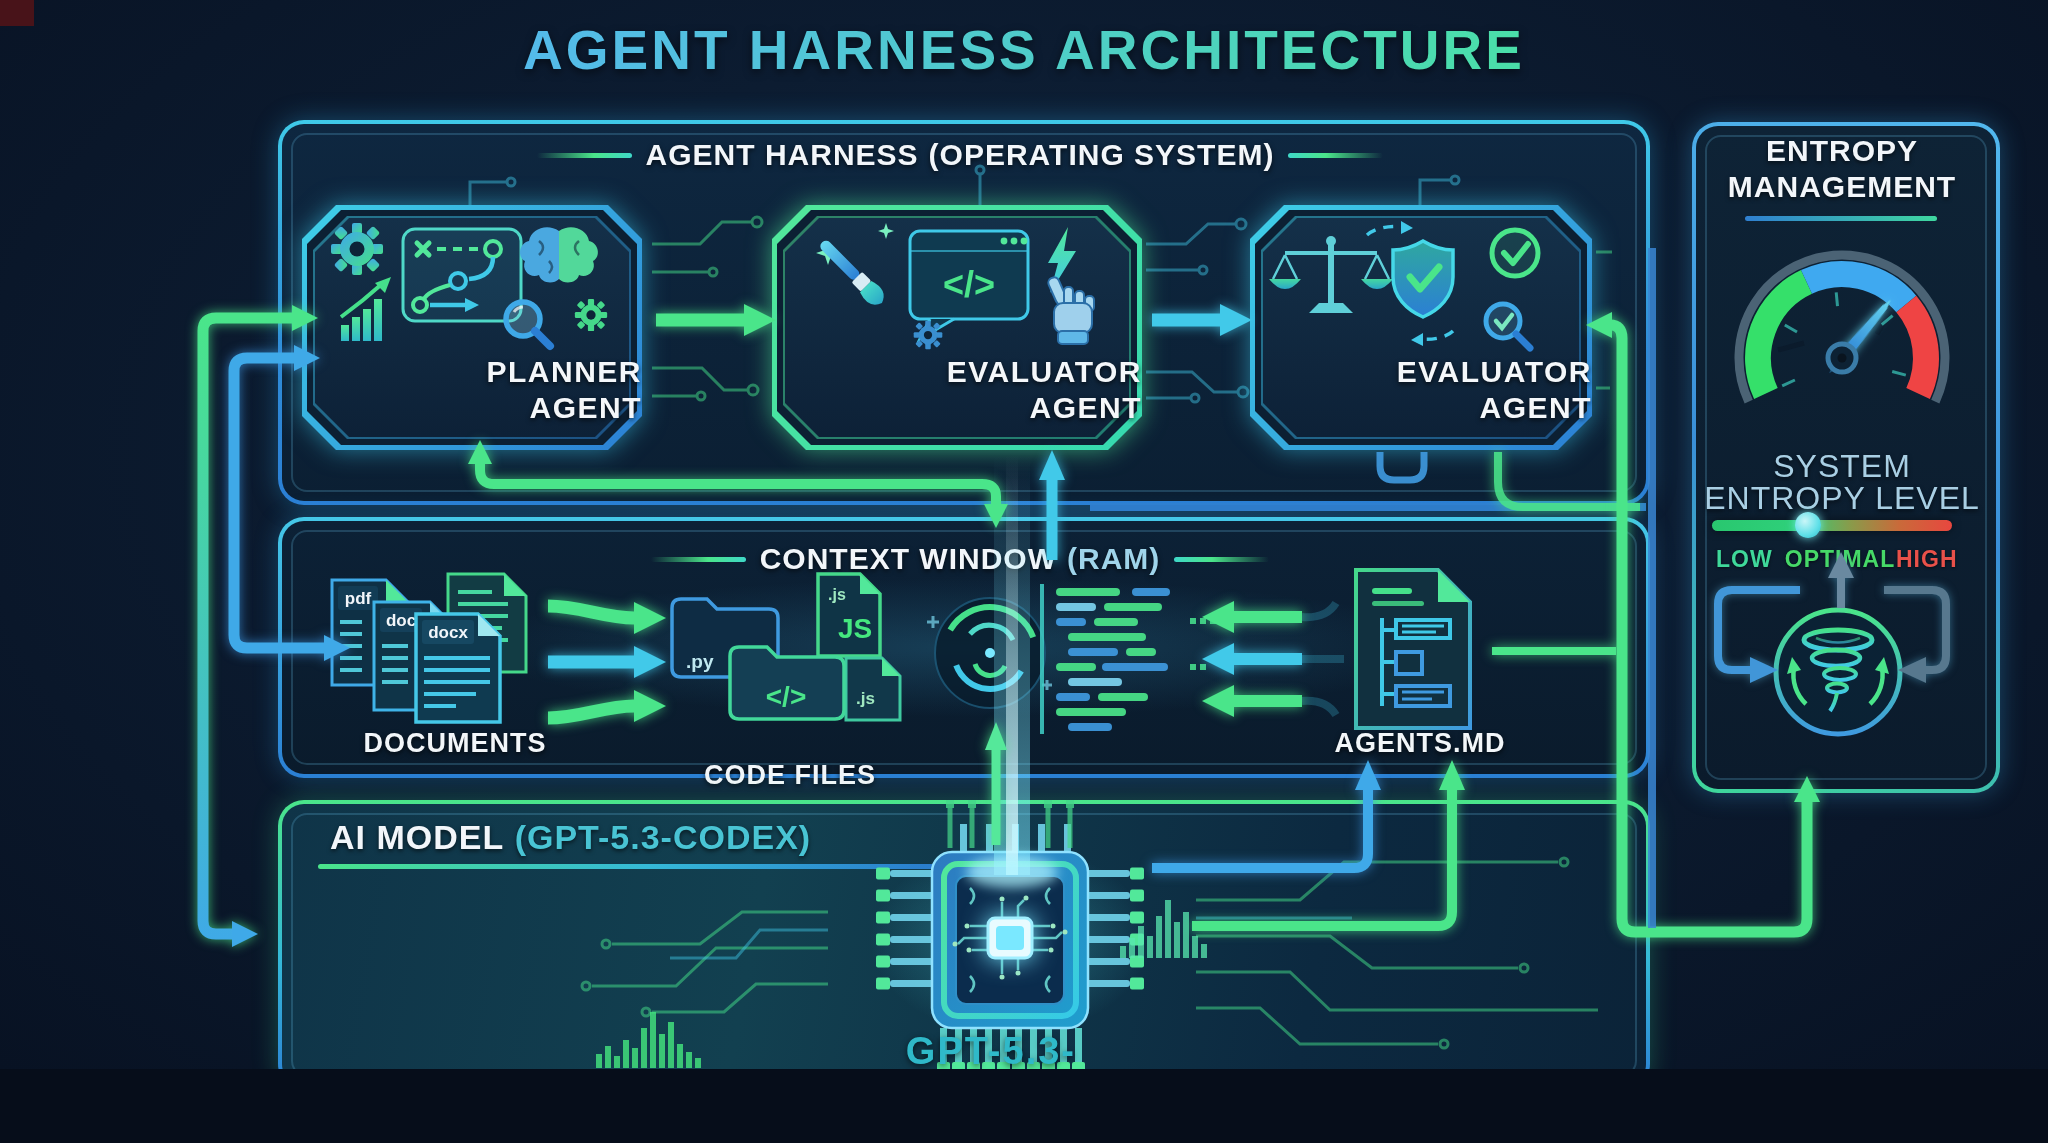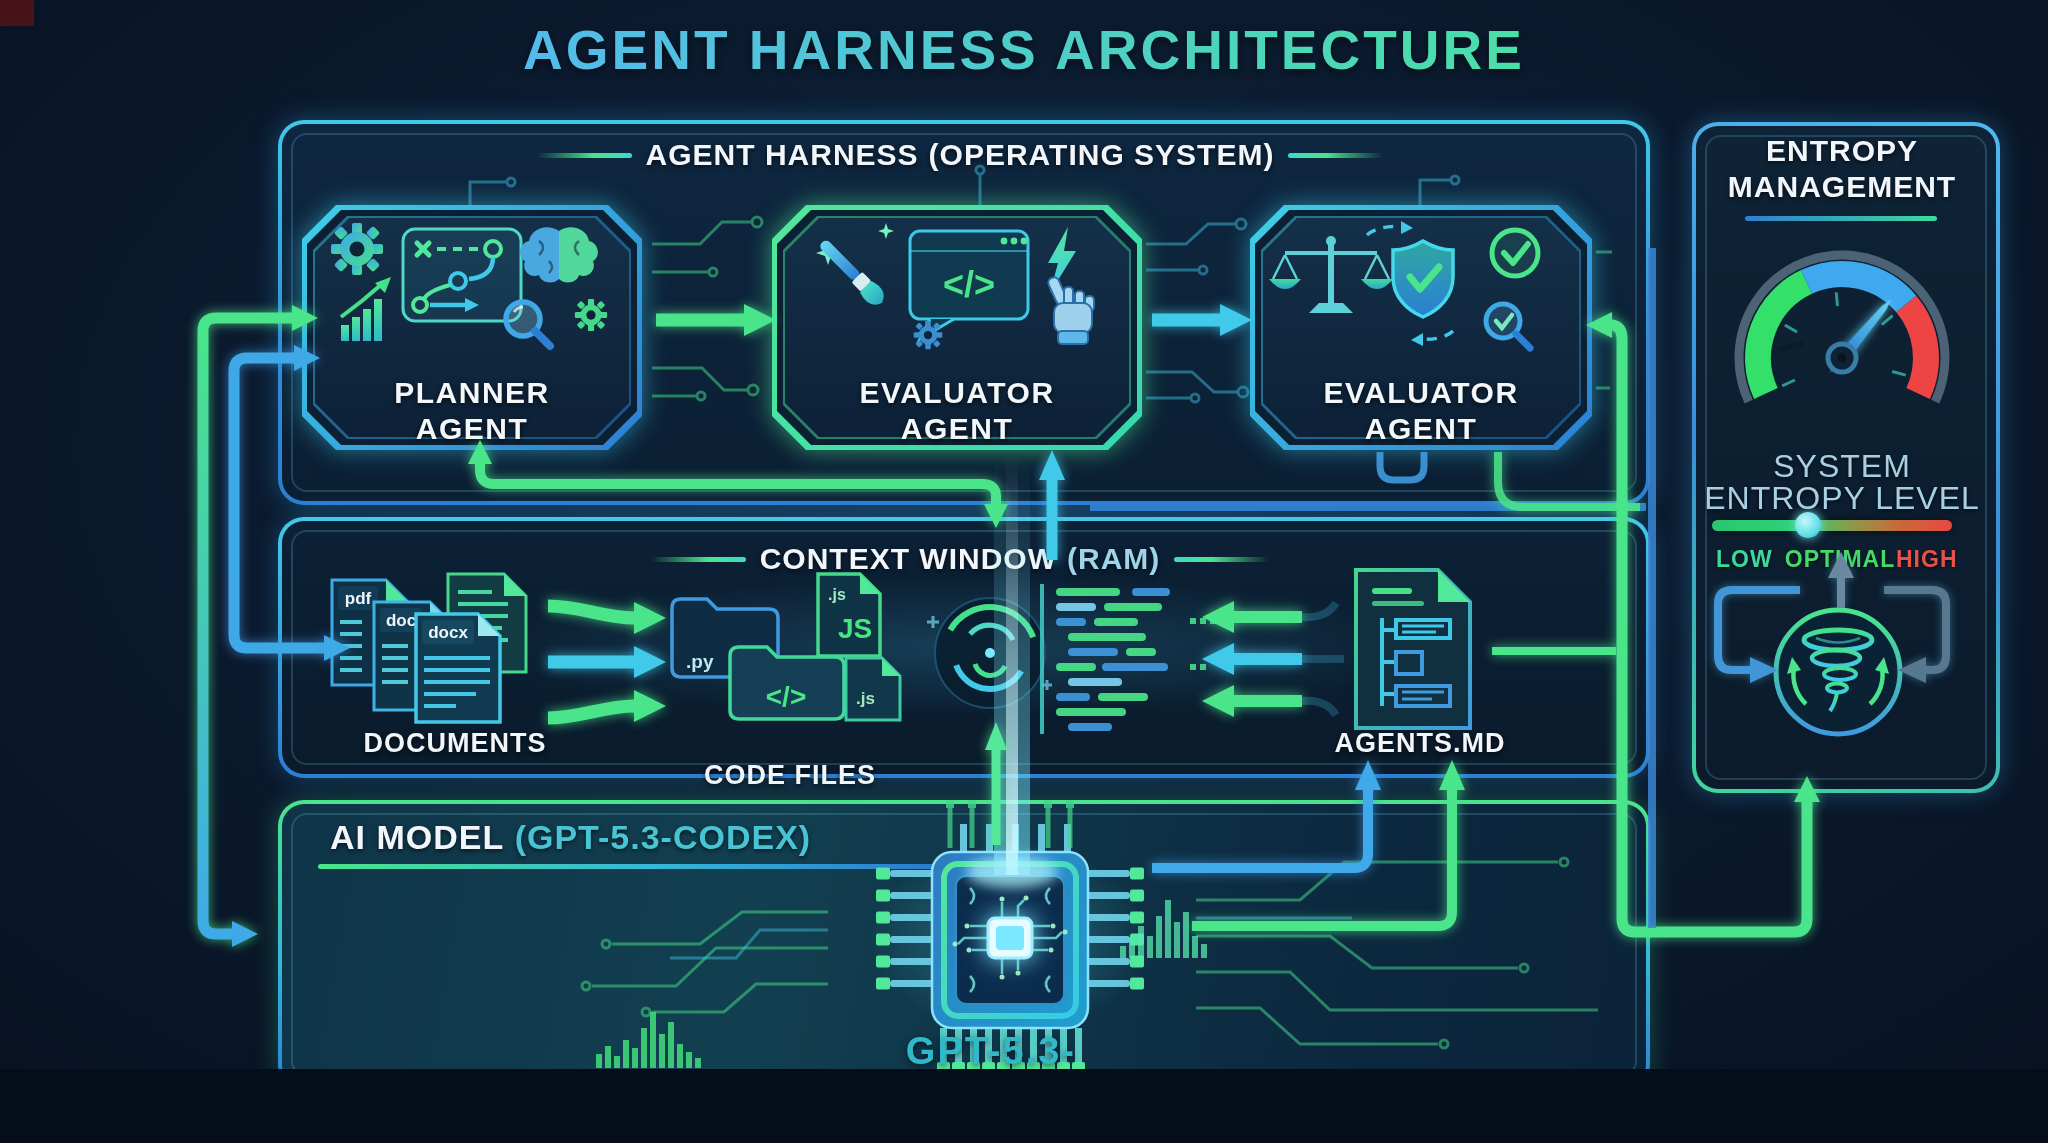--- a/index.html
+++ b/index.html
@@ -39,22 +39,22 @@
   .oct{position:absolute;height:245px;filter:drop-shadow(0 0 12px rgba(60,200,235,.55));
     --clip:polygon(34px 0,calc(100% - 34px) 0,100% 34px,100% calc(100% - 34px),calc(100% - 34px) 100%,34px 100%,0 calc(100% - 34px),0 34px);}
   .oct.green{filter:drop-shadow(0 0 12px rgba(78,232,150,.6));}
   .oct .l1,.oct .l2,.oct .l3,.oct .l4{position:absolute;clip-path:var(--clip);}
   .oct .l1{inset:0;background:linear-gradient(135deg,#3fd0e8,#2b7fd4);}
   .oct.green .l1{background:linear-gradient(135deg,#52e89a,#35d9b0);}
   .oct .l2{inset:5px;background:#0c2033;}
   .oct .l3{inset:11px;background:linear-gradient(135deg,#3fd0e8,#2b7fd4);opacity:.5;}
   .oct.green .l3{background:linear-gradient(135deg,#52e89a,#35d9b0);}
   .oct .l4{inset:13px;background:linear-gradient(180deg,#143049,#0d2137);}
-  .aglabel{position:absolute;left:0;right:0;text-align:center;font-size:30px;font-weight:bold;color:#f4f7fa;
-    letter-spacing:1.5px;text-shadow:0 2px 5px rgba(0,0,0,.7);margin-top:21px;}
+  .aglabel{position:absolute;left:0;right:0;text-align:right;font-size:30px;font-weight:bold;color:#f4f7fa;
+    letter-spacing:1.5px;text-shadow:0 2px 5px rgba(0,0,0,.7);}
   
   .seclabel{position:absolute;text-align:center;font-size:27px;font-weight:bold;color:#f2f6f9;
     letter-spacing:1px;text-shadow:0 2px 5px rgba(0,0,0,.7);}
   
   #ai-header{left:318px;top:818px;font-size:34px;font-weight:bold;letter-spacing:1px;text-shadow:0 2px 4px rgba(0,0,0,.6);margin-left:12px;}
   #ai-header .w{color:#f2f6fa;} #ai-header .c{color:#49c4d4;}
   #ai-underline{left:318px;top:864px;width:734px;height:5px;border-radius:3px;
     background:linear-gradient(90deg,#4ae58a,#35b9d8 45%,#2563c8);}
   #chip-label{left:806px;top:1030px;width:270px;text-align:right;font-size:38px;font-weight:bold;
     color:#2fb9c9;letter-spacing:2px;text-shadow:0 2px 6px rgba(0,0,0,.6);}

